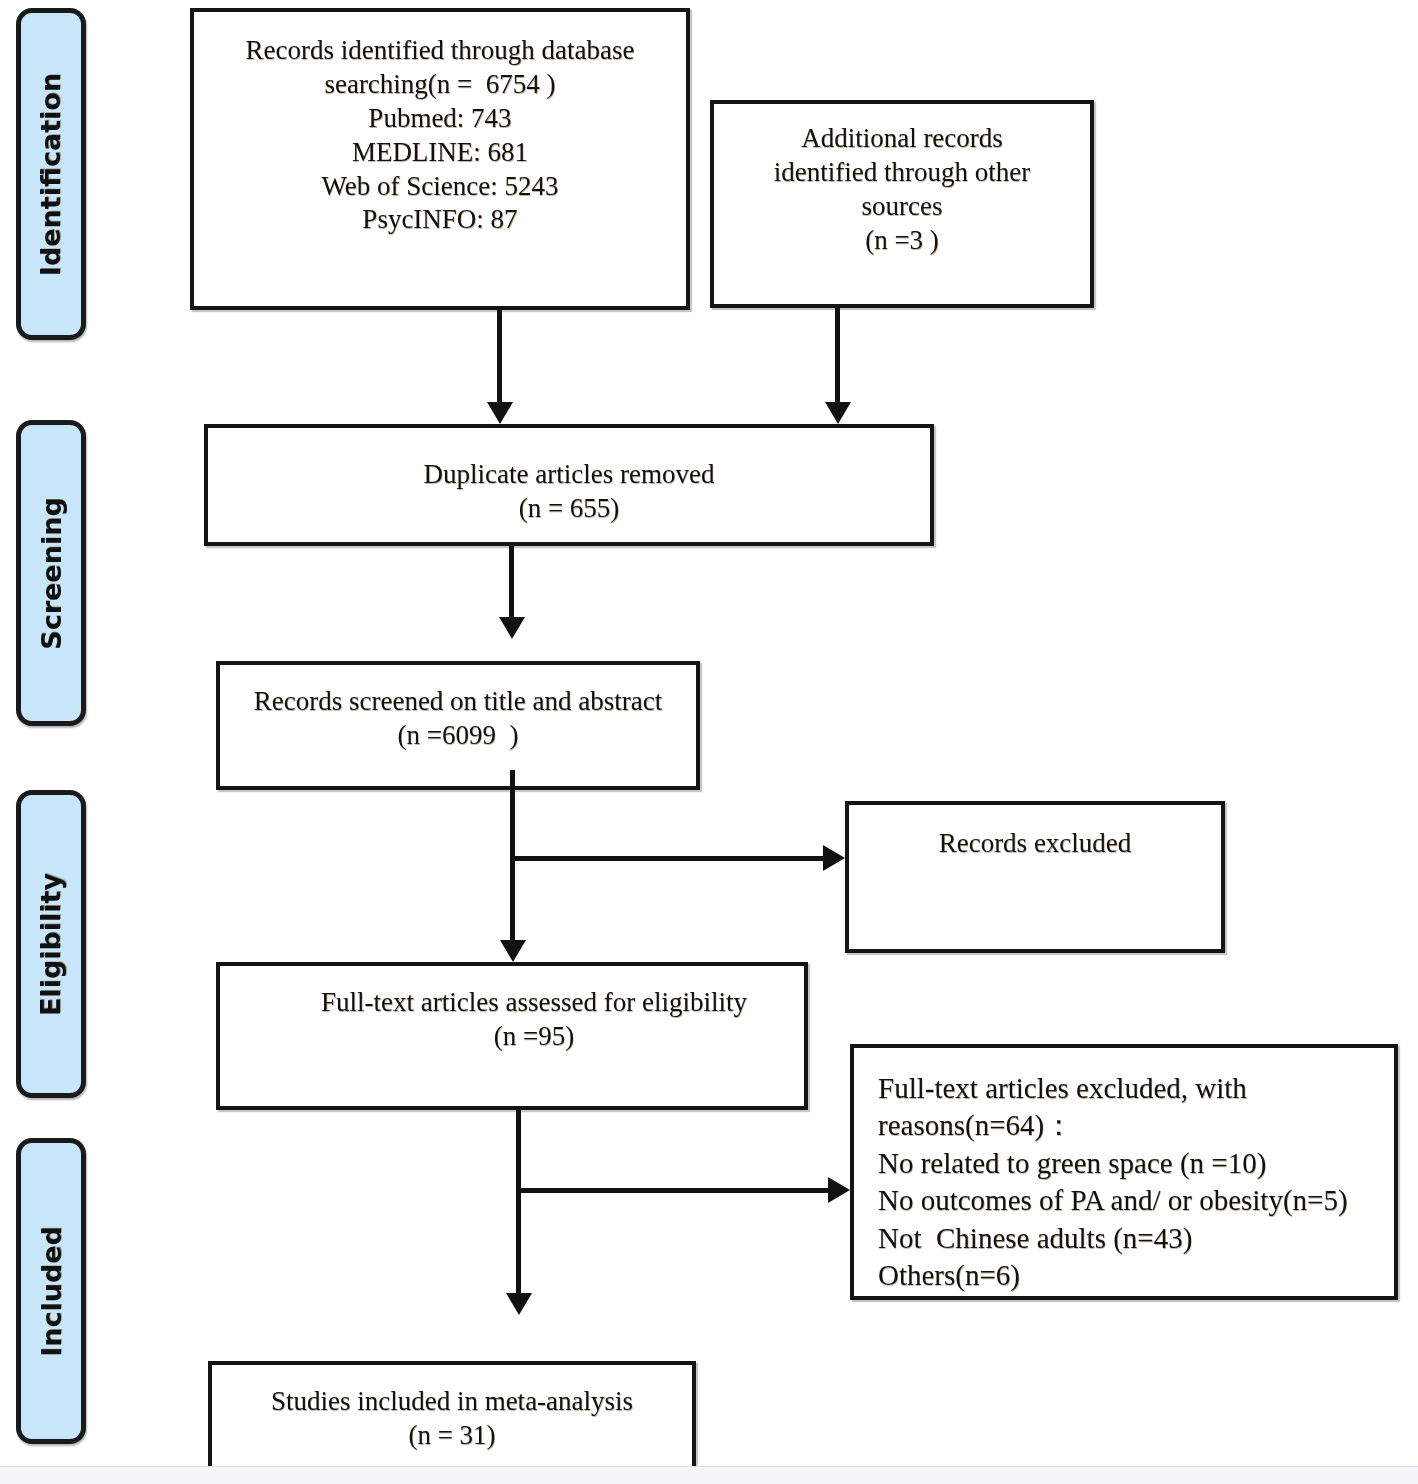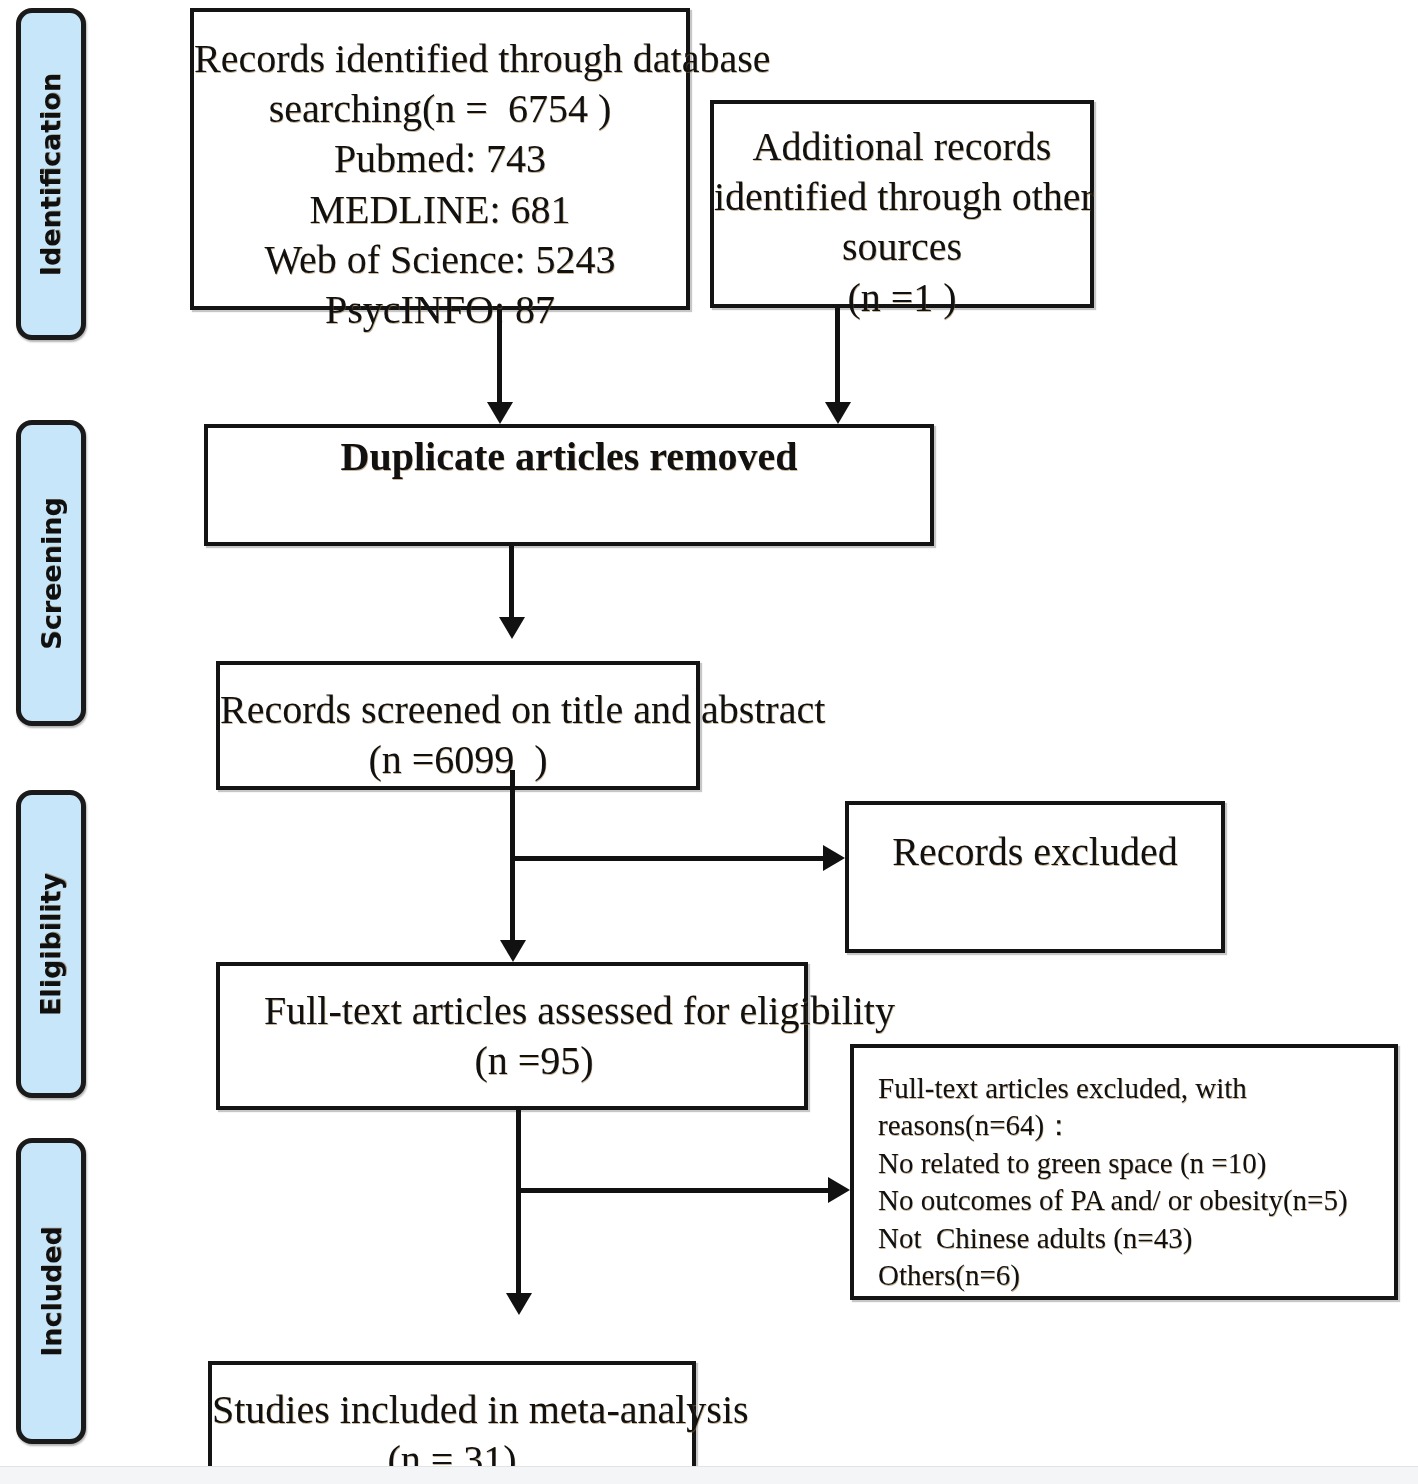--- a/index.html
+++ b/index.html
@@ -47,21 +47,21 @@
     position: absolute;
     background: #ffffff;
     border: 4px solid #141414;
     box-sizing: border-box;
     box-shadow: 2px 2px 1px rgba(0,0,0,0.22);
   }
   .box-text {
     position: absolute;
     left: 0;
     right: 0;
-    font-size: 40px;
+    font-size: 27px;
     line-height: 1.255;
     color: #111111;
     text-align: center;
     text-shadow: 0.6px 0.6px 0px rgba(150,110,50,0.5);
   }
   .box-text.left-align {
     text-align: left;
     padding-left: 24px;
     padding-right: 8px;
   }
@@ -134,27 +134,28 @@
       <span class="ln">Web of Science: 5243</span>
       <span class="ln">PsycINFO: 87</span>
     </div>
   </div>
 
   <div class="flow-box" style="left:710px; top:100px; width:384px; height:208px;">
     <div class="box-text" style="top:18px;">
       <span class="ln">Additional records</span>
       <span class="ln">identified through other</span>
       <span class="ln">sources</span>
-      <span class="ln">(n =1 )</span>
+      <span class="ln">(n =3 )</span>
     </div>
   </div>
 
   <div class="flow-box" style="left:204px; top:424px; width:730px; height:122px;">
-    <div class="box-text" style="top:4px;font-weight:bold;">
+    <div class="box-text" style="top:30px;">
       <span class="ln">Duplicate articles removed</span>
+      <span class="ln">(n = 655)</span>
     </div>
   </div>
 
   <div class="flow-box" style="left:216px; top:661px; width:484px; height:129px;">
     <div class="box-text" style="top:20px;">
       <span class="ln">Records screened on title and abstract</span>
       <span class="ln">(n =6099  )</span>
     </div>
   </div>
 

